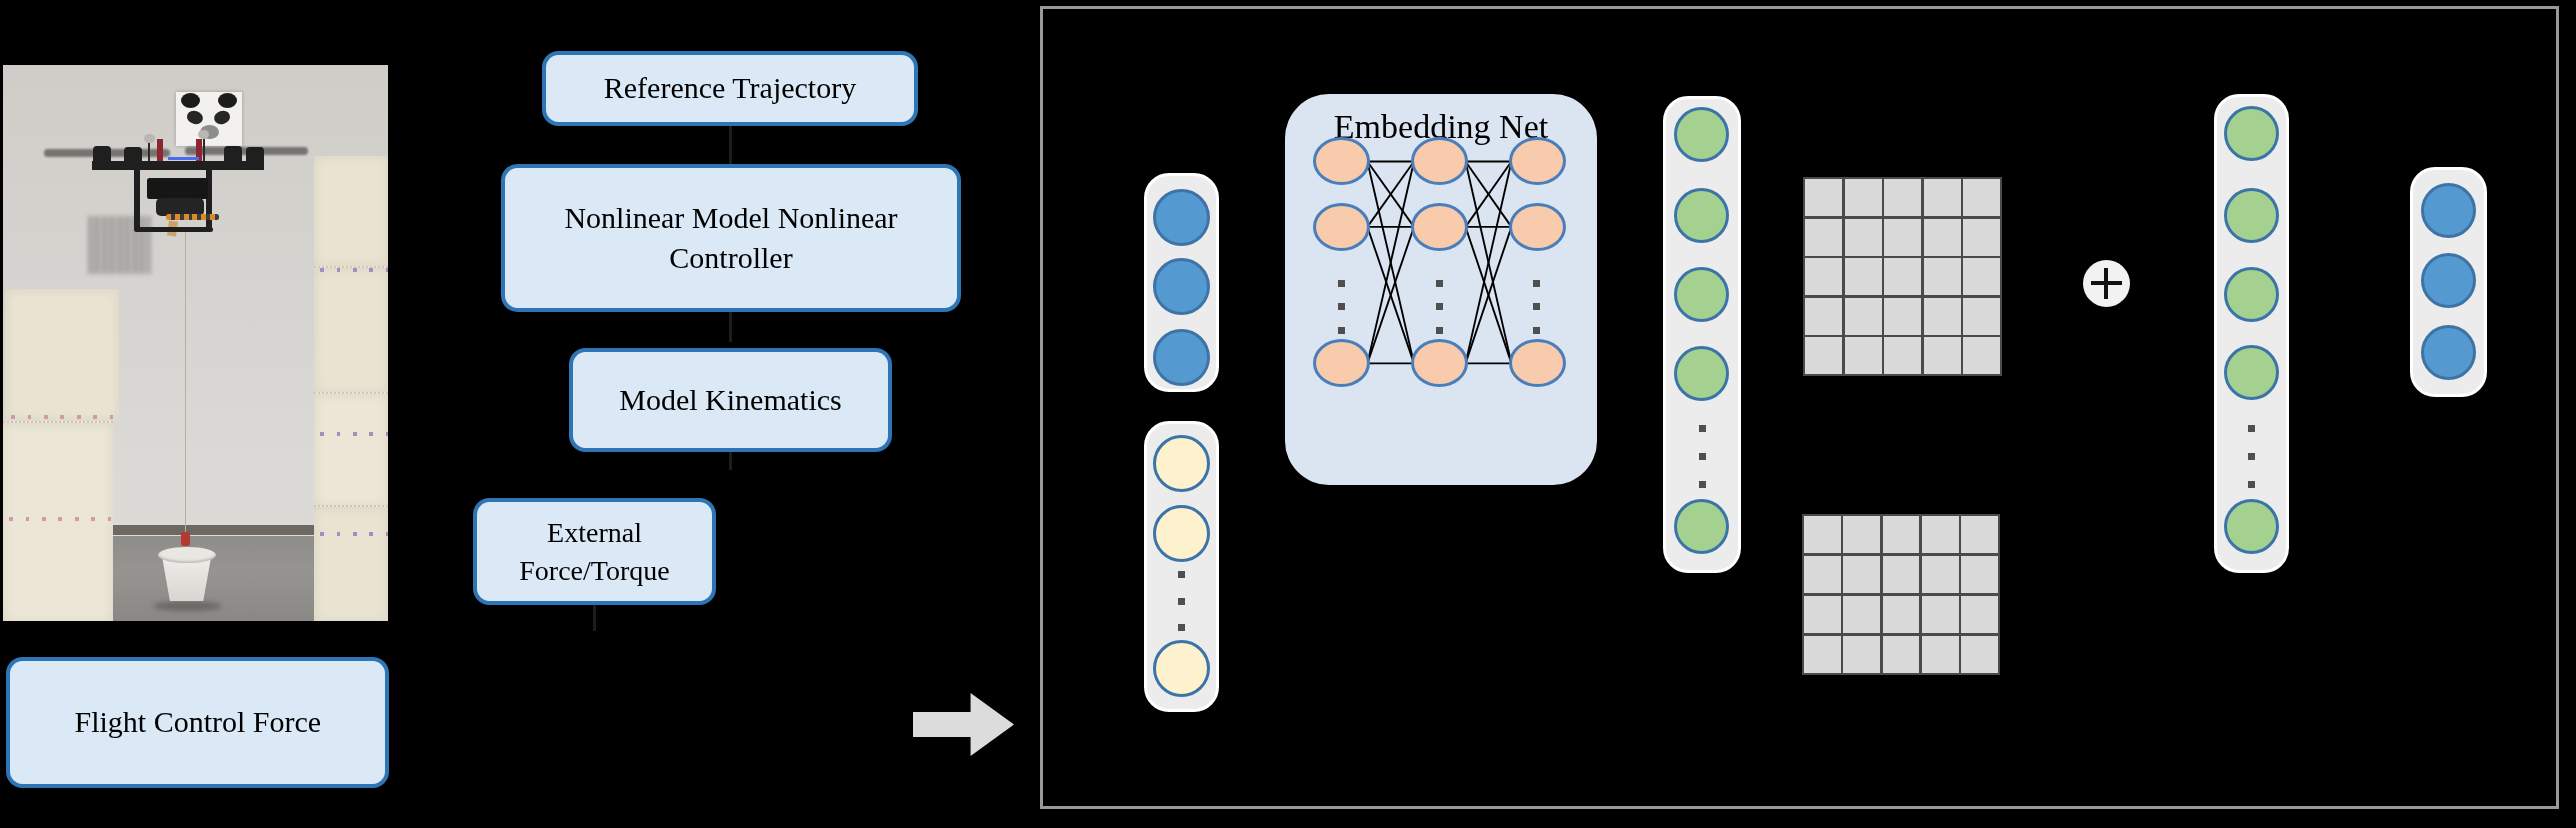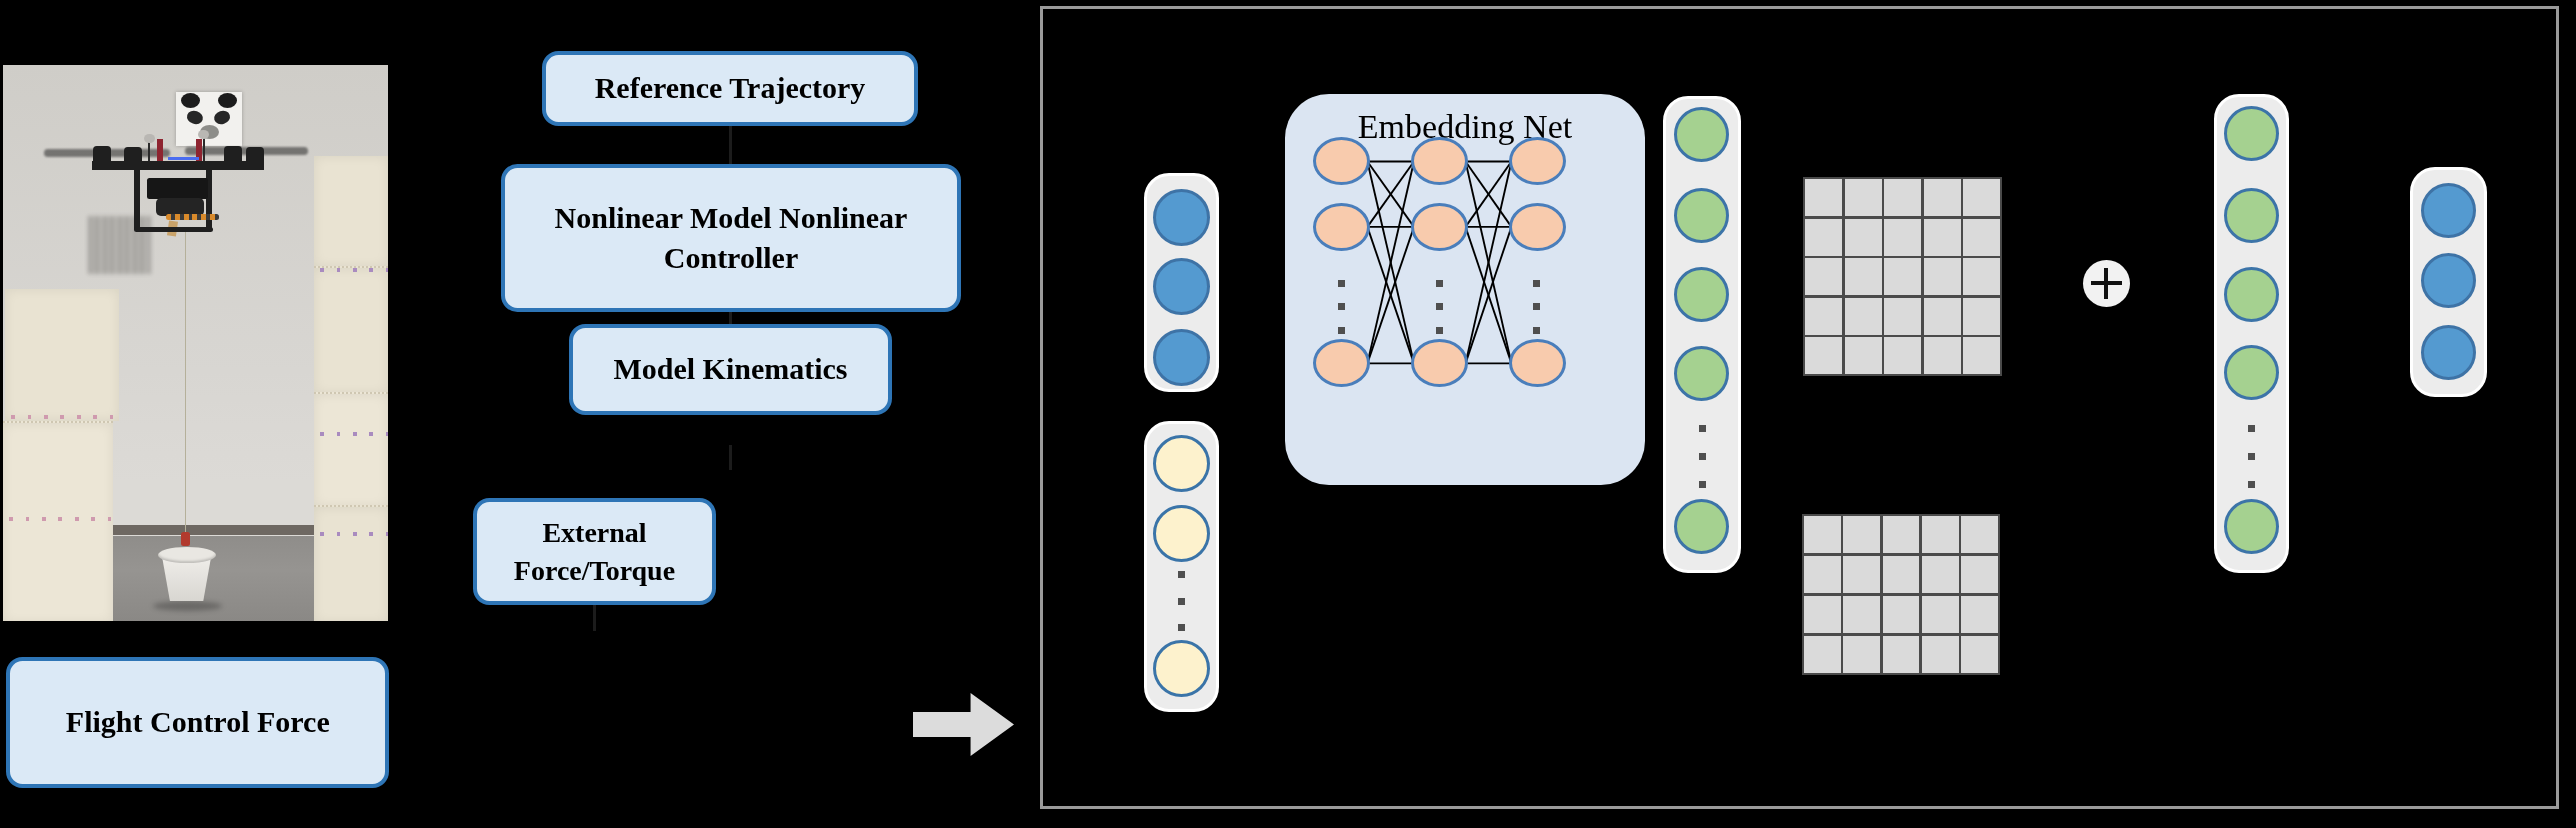--- a/index.html
+++ b/index.html
@@ -37,36 +37,36 @@
   .cable{position:absolute;width:1.3px;background:#b5b09a;}
   .knot{position:absolute;width:8.8px;height:14px;background:#b23a2e;border-radius:2.5px;}
   .bucket-lid{position:absolute;width:58px;height:16.4px;background:#e9e7e2;border-radius:50%;box-shadow:inset 0 -1.9px 2.5px rgba(0,0,0,.18);}
   .bucket-body{position:absolute;width:49px;height:44px;background:linear-gradient(180deg,#efede9,#d8d6d1);
         clip-path:polygon(0 0,100% 0,84% 100%,16% 100%);}
   .bucket-shadow{position:absolute;width:69px;height:10px;background:rgba(0,0,0,.25);border-radius:50%;filter:blur(2.5px);}
 
   
   .fbox{position:absolute;background:#dbe9f6;border:4.4px solid #2e75b6;border-radius:16.4px;
         display:flex;align-items:center;justify-content:center;text-align:center;
-        color:#000;font-weight:bold;box-sizing:border-box;line-height:1.35;}
+        color:#000;font-weight:normal;box-sizing:border-box;line-height:1.35;}
   .conn{position:absolute;width:2.5px;background:#1c1c1c;}
 
   
   .block-arrow{position:absolute;left:913px;top:693px;width:101px;height:63px;background:#dcdcdc;
         clip-path:polygon(0 30%,57% 30%,57% 0,100% 50%,57% 100%,57% 70%,0 70%);}
 
   
   .panel{position:absolute;left:1040px;top:6.3px;width:1519px;height:803px;border:3.1px solid #9a9a9a;
          box-sizing:border-box;background:#000;}
 
   .node-col{position:absolute;background:#ececec;border:3.1px solid #ffffff;border-radius:25px;box-sizing:border-box;}
   .node{position:absolute;border-radius:50%;box-sizing:border-box;}
   .dot{position:absolute;width:7px;height:7px;background:#4f4f4f;}
 
-  .embed{position:absolute;left:1285px;top:94px;width:312px;height:391px;background:#dbe5f2;border-radius:44px;padding-left:48px;}
+  .embed{position:absolute;left:1285px;top:94px;width:312px;height:391px;background:#dbe5f2;border-radius:44px;}
   .embed-title{position:absolute;left:0;right:0;top:14px;text-align:center;font-size:34px;color:#000;
         font-family:"Liberation Serif",serif;}
   .embed svg{position:absolute;left:0;top:0;}
 
   .gridbox{position:absolute;display:grid;background:#4a4a4a;border:2.5px solid #4a4a4a;gap:2.5px;box-sizing:border-box;}
   .gridbox .cell{background:#dadada;}
 
   .plus-circle{position:absolute;left:2083px;top:260px;width:47px;height:47px;border-radius:50%;background:#f2f2f2;}
   .plus-circle::before{content:"";position:absolute;left:7.5px;top:21.4px;width:31px;height:3.8px;background:#111;}
   .plus-circle::after{content:"";position:absolute;left:21.4px;top:7.5px;width:3.8px;height:31px;background:#111;}
@@ -141,21 +141,21 @@
   <div class="conn" style="left:729px;top:312px;height:30px;"></div>
   <div class="conn" style="left:729px;top:445px;height:25px;"></div>
   <div class="conn" style="left:593px;top:605px;height:26.4px;"></div>
 
   <div class="fbox" style="left:542px;top:51px;width:376px;height:75px;font-size:30px;">
     <span>Reference Trajectory</span>
   </div>
   <div class="fbox" style="left:501px;top:164px;width:460px;height:148px;font-size:30px;padding:0 38px;">
     <span>Nonlinear Model Nonlinear Controller</span>
   </div>
-  <div class="fbox" style="left:569px;top:324px;width:323px;height:91px;font-size:30px;">
+  <div class="fbox" style="left:569px;top:348px;width:323px;height:104px;font-size:30px;">
     <span>Model Kinematics</span>
   </div>
   <div class="fbox" style="left:473px;top:498px;width:243px;height:107px;font-size:28px;padding:0 12.6px;">
     <span>External Force/Torque</span>
   </div>
   <div class="fbox" style="left:6.3px;top:657px;width:383px;height:131px;font-size:30px;">
     <span>Flight Control Force</span>
   </div>
 
   <div class="block-arrow"></div>

